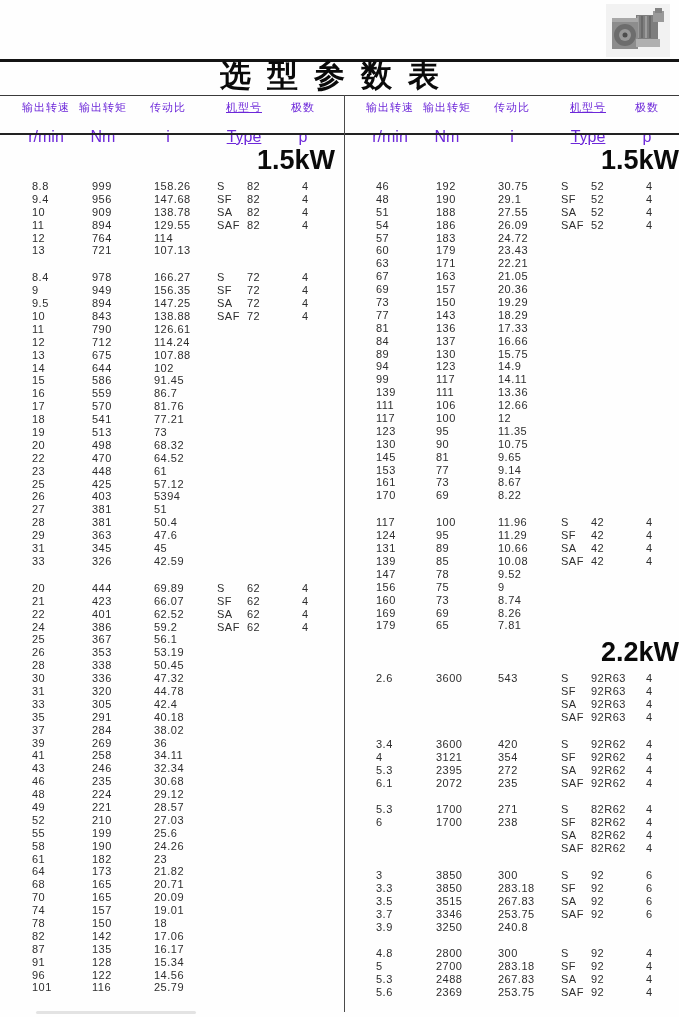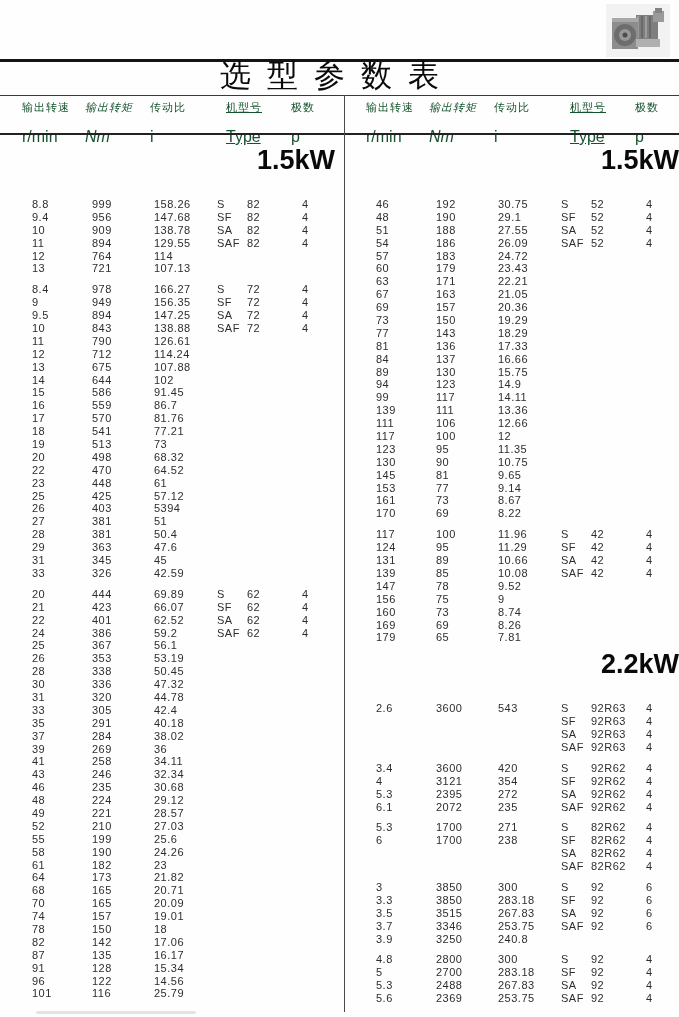--- a/index.html
+++ b/index.html
@@ -6,43 +6,43 @@
   body{width:679px;height:1017px;position:relative;overflow:hidden;
        font-family:"Liberation Sans","DejaVu Sans",sans-serif;}
   .page{position:absolute;inset:0;background:#fefefe;}
 
   .rule-thick{position:absolute;left:0;top:59px;width:679px;height:3px;background:#141414;}
   .rule-thin{position:absolute;left:0;top:95px;width:679px;height:1px;background:#3a3a3a;}
   .rule-header{position:absolute;left:0;top:133px;width:679px;height:2px;background:#222;}
   .vdivider{position:absolute;left:344px;top:95px;width:1px;height:917px;background:#4a4a4a;}
 
   .title{position:absolute;top:58px;left:0;width:659px;height:36px;line-height:36px;
-         text-align:center;font-size:31px;font-weight:normal;color:#0a0a0a;
+         text-align:center;font-size:31px;font-weight:bold;color:#0a0a0a;
          letter-spacing:16px;text-indent:16px;white-space:nowrap;}
 
   .hhalf{position:absolute;top:100px;height:33px;width:335px;}
   #hleft{left:0;}
   #hright{left:344px;}
-  .hcell{position:absolute;transform:translateX(-50%);color:#14532d;white-space:nowrap;}
+  .hcell{position:absolute;transform:translateX(-50%);text-align:center;color:#6d28d9;white-space:nowrap;}
   .hcell:nth-child(1){left:46px;}
-  .hcell:nth-child(2){left:109px;font-style:italic;}
+  .hcell:nth-child(2){left:103px;}
   .hcell:nth-child(3){left:168px;}
   .hcell:nth-child(4){left:244px;text-decoration:underline;}
   .hcell:nth-child(5){left:303px;}
   .hlabel{font-size:11px;letter-spacing:1px;}
   .hunit{font-size:16px;margin-top:13px;}
 
   .col{position:absolute;top:140px;width:335px;text-align:right;}
   #colleft{left:0;}
   #colright{left:344px;}
 
   .kw-heading{font-size:27px;font-weight:bold;color:#0a0a0a;
               margin:6px 0 0 17px;height:28px;line-height:28px;}
-  .group{margin-top:8px;position:relative;}
-  .kw-heading + .group{margin-top:24px;}
+  .group{margin-top:14px;position:relative;}
+  .kw-heading + .group{margin-top:6px;}
   .row{position:relative;height:12.9px;font-size:11px;line-height:12.9px;color:#2d2d2d;}
   .c{position:absolute;white-space:nowrap;letter-spacing:0.5px;}
   .c0{left:32px;}
   .c1{left:92px;}
   .c2{left:154px;}
   .c3{left:217px;}
   .c4{left:247px;}
   .c5{left:302px;}
 
   .motor-photo{position:absolute;left:606px;top:4px;width:64px;height:53px;}

